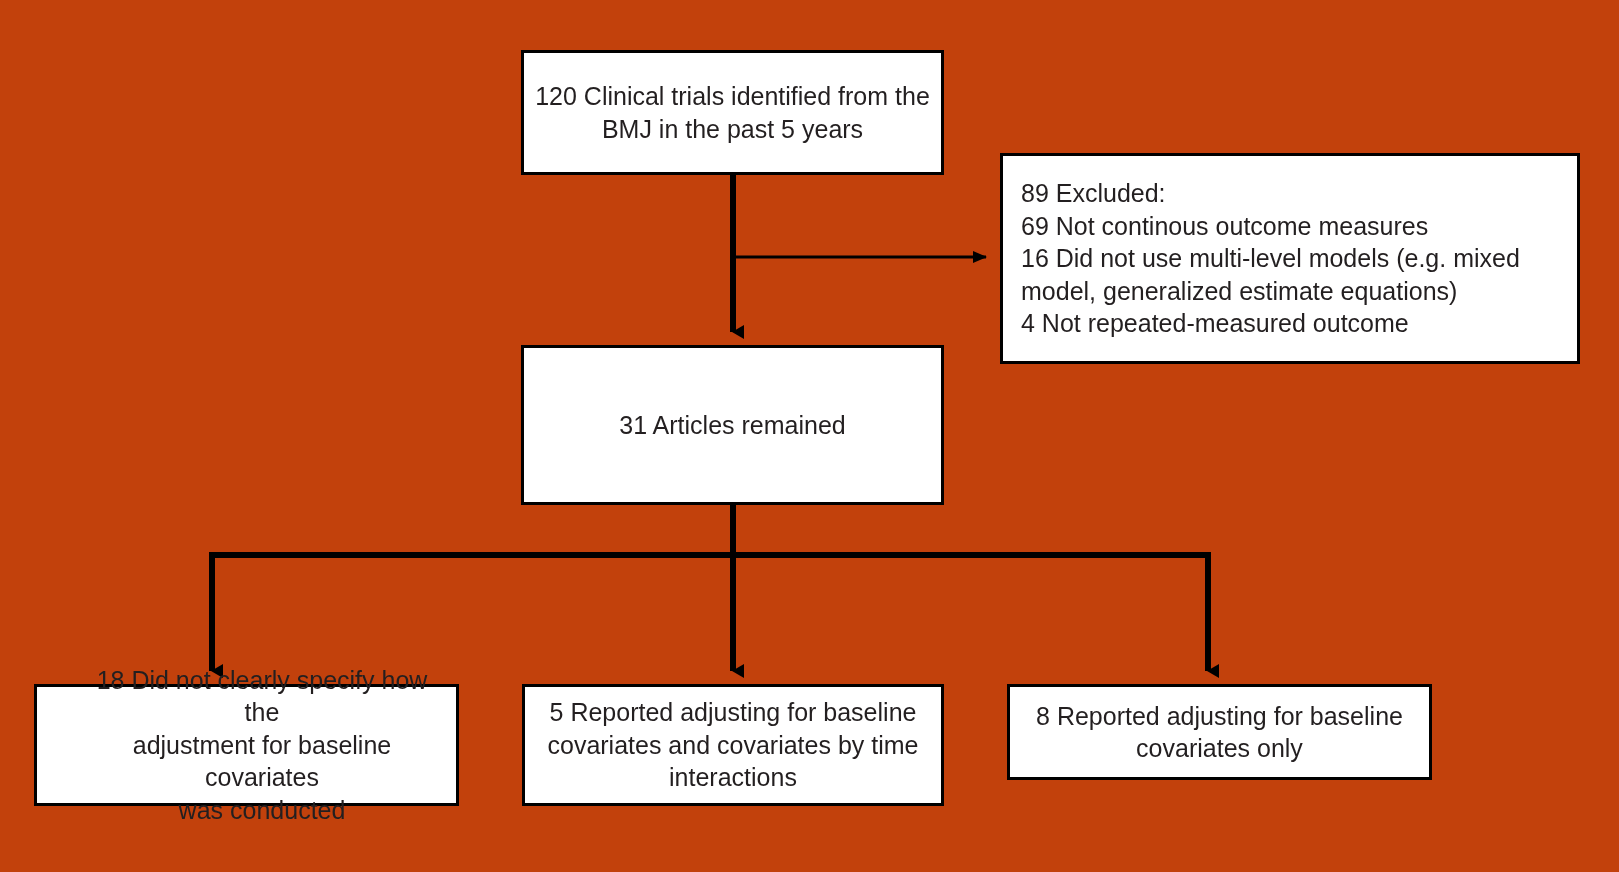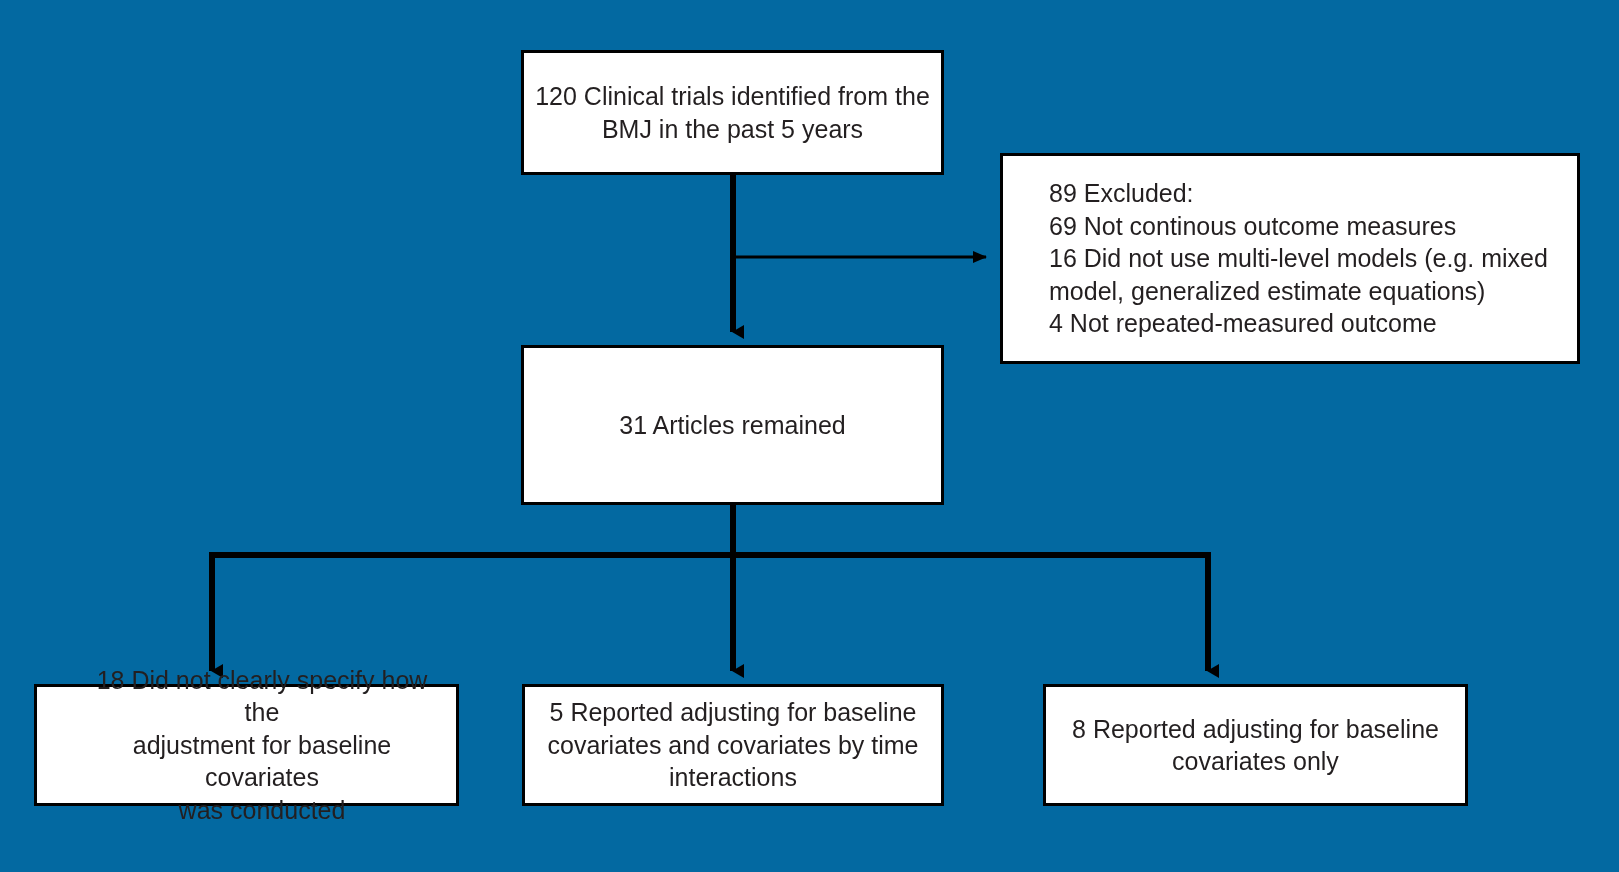--- a/index.html
+++ b/index.html
@@ -8,21 +8,21 @@
     background: #ffffff;
   }
   body {
     font-family: "Liberation Sans", sans-serif;
     color: #231f20;
   }
   #canvas {
     position: relative;
     width: 1619px;
     height: 872px;
-    background: #0369a1;
+    background: #c2410c;
     overflow: hidden;
   }
   #connectors {
     position: absolute;
     left: 0;
     top: 0;
     width: 1619px;
     height: 872px;
     pointer-events: none;
   }
@@ -41,29 +41,28 @@
     line-height: 1.30;
     text-align: center;
     color: #231f20;
     white-space: pre-line;
     padding: 0 10px;
   }
   .node-text.left-align {
     text-align: left;
     width: 100%;
     padding: 0 16px 0 18px;
-    margin-left: 28px;
   }
   
   #node-identified { left: 521px;  top: 50px;  width: 423px; height: 125px; }
   #node-excluded   { left: 1000px; top: 153px; width: 580px; height: 211px; }
   #node-remained   { left: 521px;  top: 345px; width: 423px; height: 160px; }
   #node-unclear    { left: 34px;   top: 684px; width: 425px; height: 122px; padding-left: 31px; }
   #node-both       { left: 522px;  top: 684px; width: 422px; height: 122px; }
-  #node-baseline   { left: 1007px; top: 684px; width: 425px; height: 122px; margin-left: 36px; }
+  #node-baseline   { left: 1007px; top: 684px; width: 425px; height: 96px; }
 </style>
 </head>
 <body>
 
 <div id="canvas">
 
   <svg id="connectors" viewBox="0 0 1619 872" width="1619" height="872" xmlns="http://www.w3.org/2000/svg">
     <defs>
       <marker id="arrow-down" markerWidth="14" markerHeight="12" refX="7" refY="11" orient="auto" markerUnits="userSpaceOnUse">
         <polygon points="0,0 14,0 7,12" fill="#000000"></polygon>

